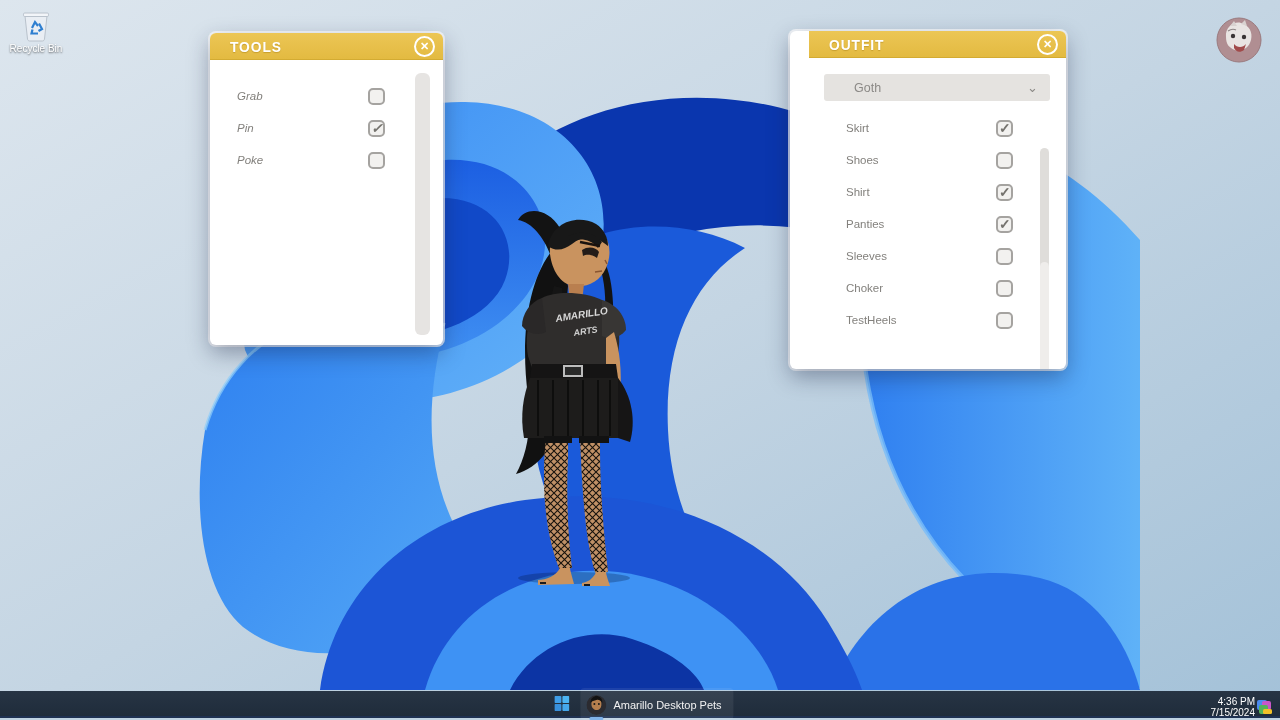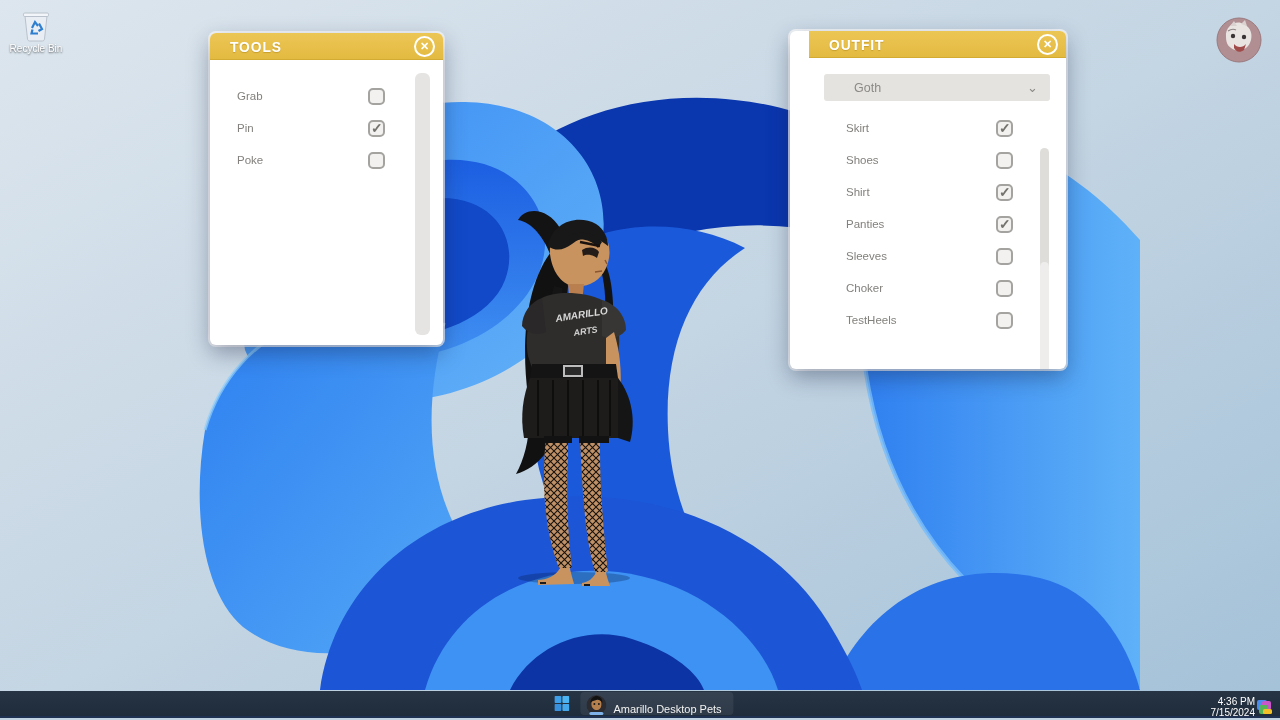--- a/index.html
+++ b/index.html
@@ -31,21 +31,21 @@
               border-bottom:1px solid #d3ab32; }
   .titlebar .ttl { color:#fff; font-weight:bold; font-size:15px; letter-spacing:1px;
                    transform:scaleX(.92); transform-origin:left center;
                    text-shadow:0 1px 1px rgba(140,100,0,.35); }
   .close-btn { width:21px; height:21px; border-radius:50%; border:2px solid #fff;
                color:#fff; font-size:11px; line-height:17px; text-align:center;
                font-weight:bold; cursor:pointer; background:transparent; }
 
   .rows { position:relative; }
   .row { height:32px; display:flex; align-items:center; justify-content:space-between; }
-  .panel-tools  .row { padding:0 58px 0 27px; }
+  .panel-tools  .row { padding:0 58px 0 27px;font-style:italic; }
   .panel-outfit .row { padding:0 53px 0 37px; }
   .panel-tools .rows { margin-top:20px; }
   .row .lab { font-size:11.5px; color:#83817d; }
   .checkbox { width:17px; height:17px; border-radius:5px; border:2px solid #a5a3a0;
               background:#f2f1ef; position:relative; cursor:pointer; }
   .checkbox.checked::after { content:"✓"; position:absolute; left:1px; top:-2px;
               font-size:14px; color:#75736e; font-weight:bold; }
 
   .scrolltrack { position:absolute; background:#e6e4e2; border-radius:6px; }
   .panel-tools .scrolltrack { right:13px; top:40px; height:262px; width:15px; }
@@ -65,21 +65,21 @@
   .taskbar { position:absolute; left:0; bottom:0; width:1280px; height:29px; }
   .taskbar .bar { position:absolute; left:0; top:0; width:100%; height:25px;
                   background:linear-gradient(#273444,#1f2c3b); }
   .taskbar .edge1 { position:absolute; left:0; top:25px; width:100%; height:2px; background:#1e3152; }
   .taskbar .edge2 { position:absolute; left:0; top:27px; width:100%; height:2px; background:#bfd3e2; }
 
   .tb-center { position:absolute; left:50%; top:0; height:25px; transform:translateX(-50%);
                display:flex; align-items:center; gap:4px; }
   .start-btn { width:30px; height:23px; display:flex; align-items:center; justify-content:center;
                border-radius:4px; cursor:pointer; }
-  .app-btn { position:relative; height:23px; display:flex; align-items:flex-end; gap:7px;
+  .app-btn { position:relative; height:32px; display:flex; align-items:center; gap:7px;
              padding:3px 12px 0 6px; border-radius:4px; background:rgba(255,255,255,.07); cursor:pointer; }
   .app-btn .app-ico { width:20px; height:20px; border-radius:50%; overflow:hidden; flex:0 0 auto; }
   .app-btn .app-lbl { font-size:11px; color:#f2f2f2; white-space:nowrap; }
   .app-btn .indicator { position:absolute; left:9px; bottom:0px; width:14px; height:3px;
              border-radius:2px; background:#7fb2e8; }
 
   .tray { position:absolute; right:7px; top:0; height:32px; display:flex; align-items:center; gap:1px; }
   .clock { text-align:right; color:#fff; font-size:10px; line-height:11.5px; cursor:default; }
   .tray-ico { width:17px; height:17px; }
 </style>

